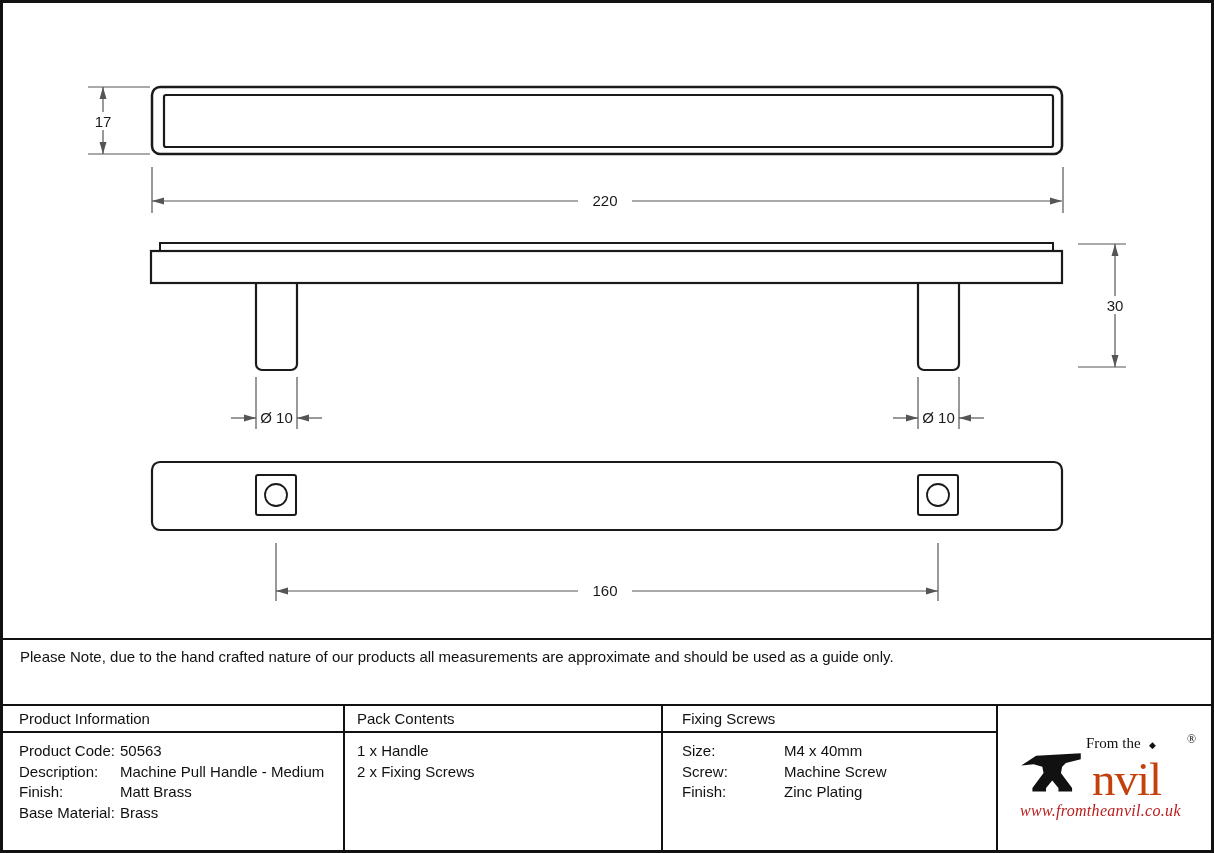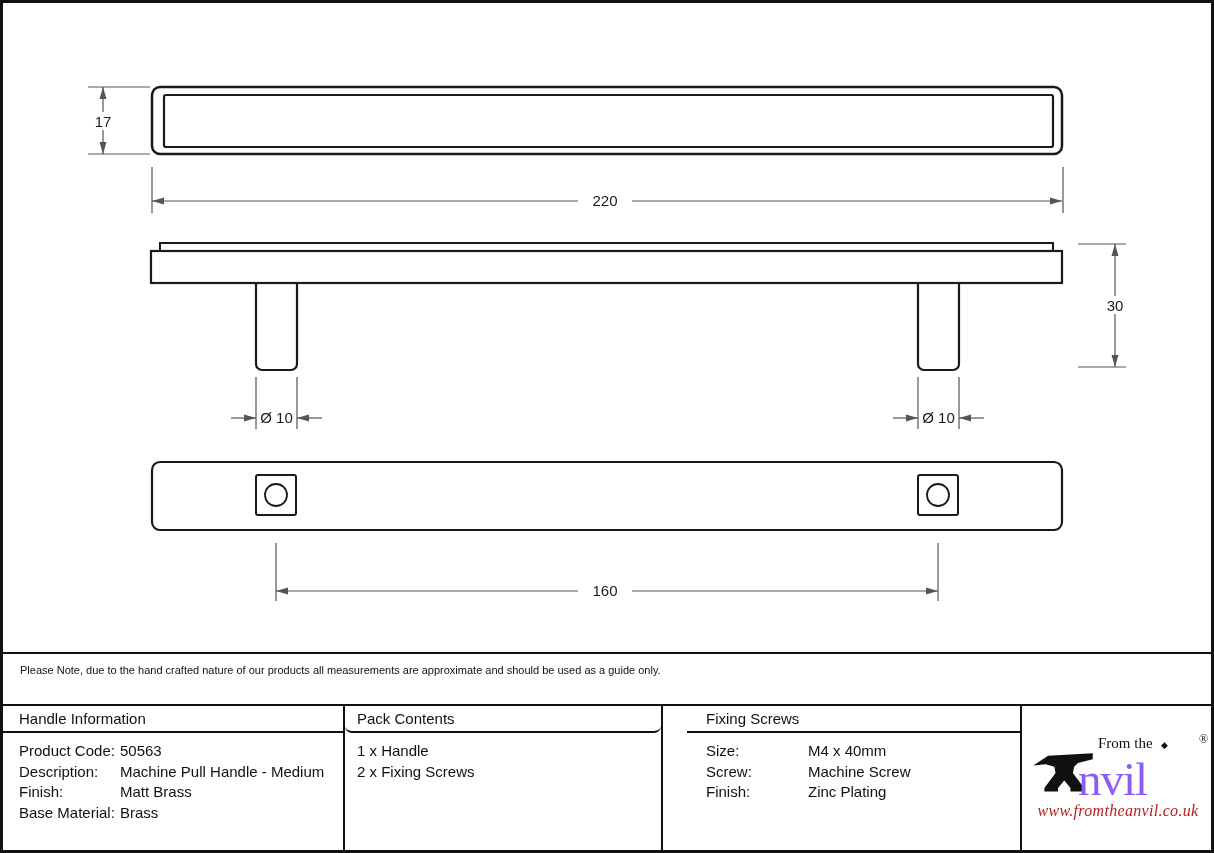--- a/index.html
+++ b/index.html
@@ -11,62 +11,62 @@
     color:#111;
     overflow:hidden;
   }
   .page-border{
     position:absolute;inset:0;border:3px solid #111;z-index:40;pointer-events:none;
   }
   .drawing{position:absolute;left:0;top:0;}
 
   
   .note-row{
-    position:absolute;left:0;top:652px;width:1214px;height:34px;
+    position:absolute;left:0;top:638px;width:1214px;height:34px;
     border-top:2.5px solid #111;
     display:flex;align-items:center;
     box-sizing:border-box;
     padding-left:20px;
-    font-size:11px;
+    font-size:15px;
   }
 
   
   .info-table{
     position:absolute;left:0;top:704px;bottom:0;width:1214px;
     border-top:2.5px solid #111;
     box-sizing:border-box;
     display:flex;
     font-size:15px;
   }
   .col{box-sizing:border-box;border-right:2.5px solid #111;display:flex;flex-direction:column;}
   .col-product{width:345px;}
   .col-pack{width:318px;}
-  .col-fixing{width:335px;margin-left:24px;}
+  .col-fixing{width:335px;}
   .col-logo{flex:1;border-right:none;display:flex;align-items:center;justify-content:center;}
   .col-header{
     height:27px;box-sizing:border-box;
     border-bottom:2.5px solid #111;
     display:flex;align-items:center;
     padding-left:19px;
   }
-  .col-pack .col-header{padding-left:12px;border-radius:7px;}
+  .col-pack .col-header{padding-left:12px;}
   .col-body{padding:8px 0 0 19px;line-height:20.7px;}
   .col-pack .col-body{padding-left:12px;}
   .kv{display:flex;align-items:center;}
   .kv .k{width:101px;flex:none;}
   .col-fixing .kv .k{width:102px;}
 
   
-  .logo{display:flex;flex-direction:column;align-items:center;margin-top:-4px;}
+  .logo{display:flex;flex-direction:column;margin-top:-4px;}
   .logo-lockup{position:relative;width:172px;height:64px;}
   .anvil-icon{position:absolute;left:0;bottom:3px;}
   .logo-name{
-    position:absolute;left:46px;bottom:-4px;
-    font-family:"Liberation Serif", serif;
-    font-size:47px;line-height:1;color:#8b5cf6;letter-spacing:-1px;
+    position:absolute;left:72px;bottom:-4px;
+    font-family:"Liberation Serif", serif;
+    font-size:47px;line-height:1;color:#c2410c;letter-spacing:-1px;
   }
   .logo-fromthe{
     position:absolute;left:66px;top:0;
     font-family:"Liberation Serif", serif;
     font-size:15px;color:#111;
   }
   .logo-diamond{
     position:absolute;left:129px;top:5px;font-size:9px;color:#111;
   }
   .logo-reg{
@@ -176,21 +176,21 @@
   </svg>
 
   <div class="note-row">
     <span>Please Note, due to the hand crafted nature of our products all measurements are approximate and should be used as a guide only.</span>
   </div>
 
   <div class="info-table">
 
     <div class="col col-product">
       <div class="col-header">
-        <span>Handle Information</span>
+        <span>Product Information</span>
       </div>
       <div class="col-body">
         <div class="kv">
           <span class="k">Product Code:</span>
           <span class="v">50563</span>
         </div>
         <div class="kv">
           <span class="k">Description:</span>
           <span class="v">Machine Pull Handle - Medium</span>
         </div>

